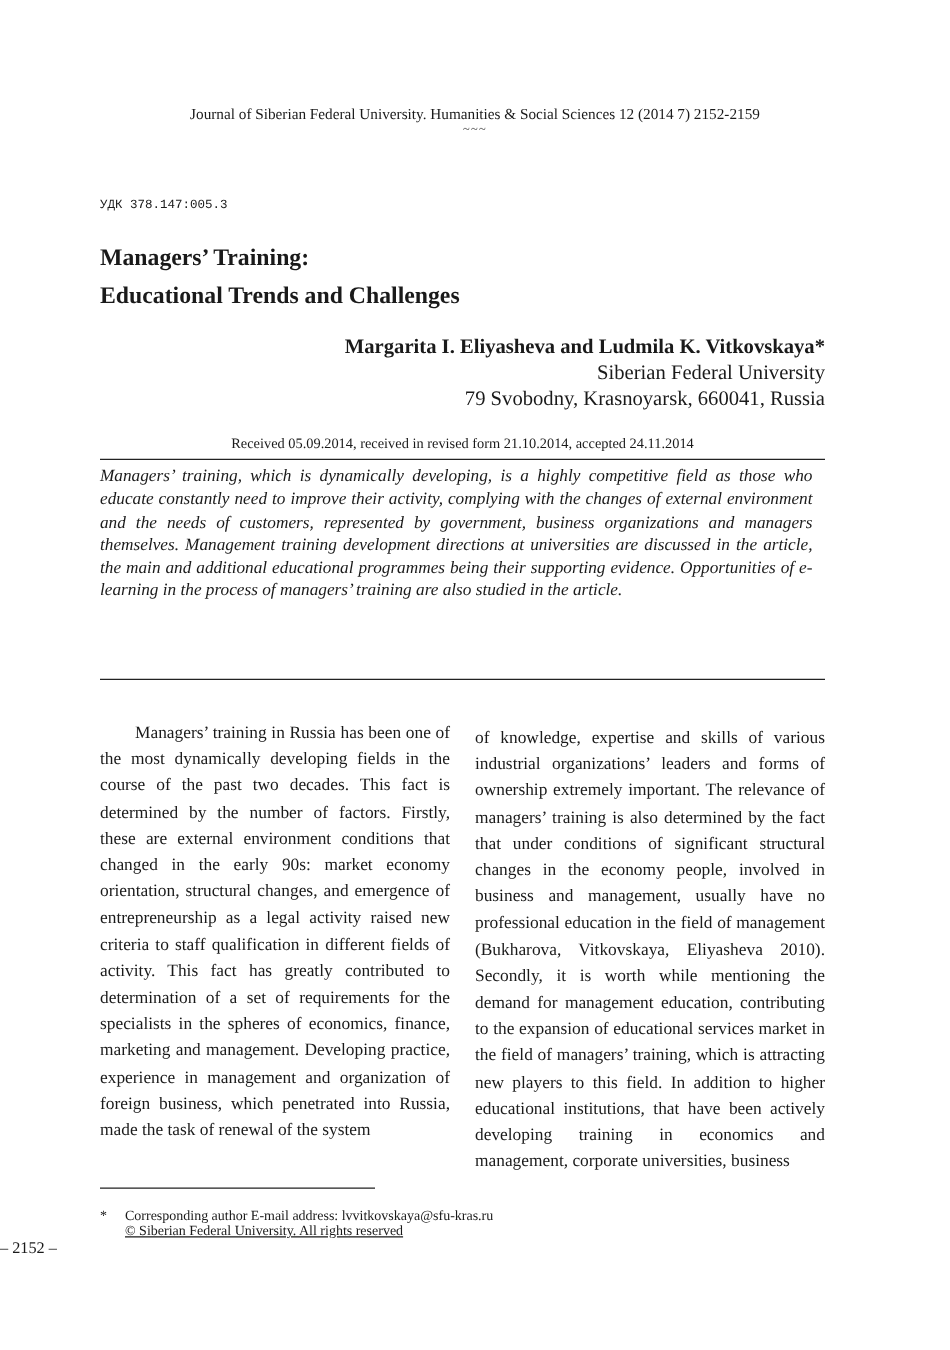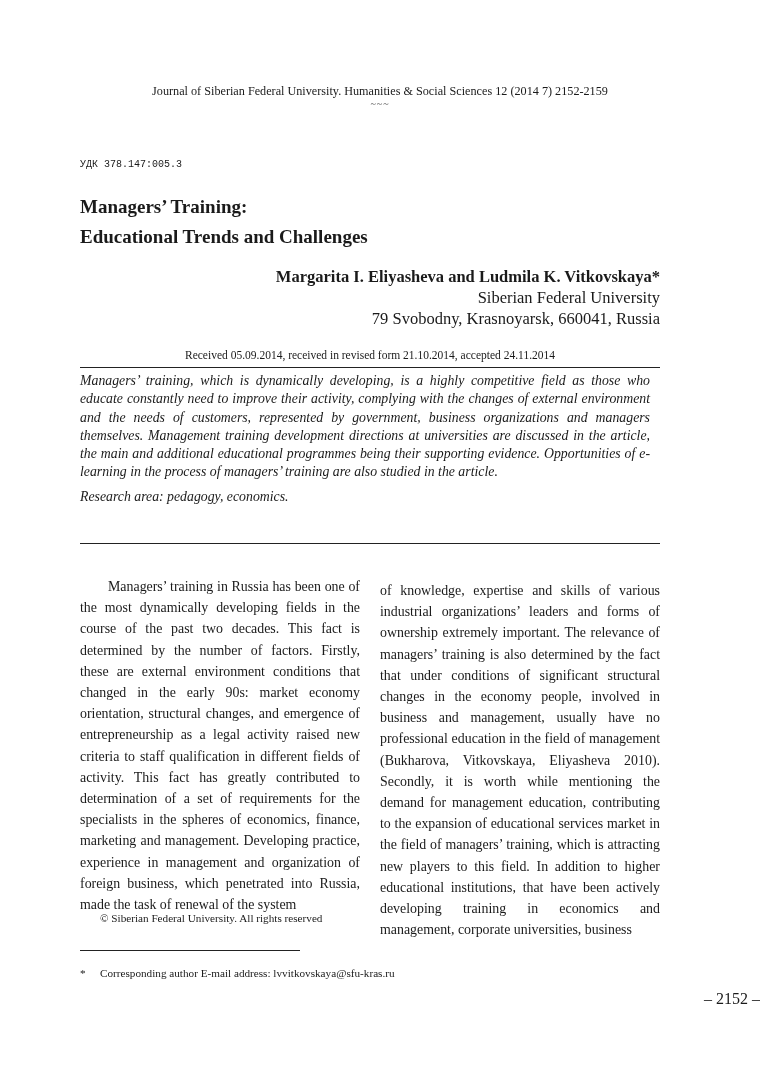--- a/index.html
+++ b/index.html
@@ -18,24 +18,24 @@
   .abstract { left: 80px; width: 580px; top: 372px; font-size: 13.8px; font-style: italic;
               line-height: 18.3px; text-align: justify; }
   .abstract p { margin: 0 10px 6px 0; }
   .col { width: 280px; font-size: 13.9px; line-height: 21.2px; text-align: justify; }
   .col1 { left: 80px; top: 576px; }
   .col2 { left: 380px; top: 580px; }
   .section-head { text-align: center; font-weight: bold; font-size: 13.5px; margin: 0 0 5px 0; }
   .col p { margin: 0; }
   .indent { text-indent: 28px; }
   .fn-rule { left: 80px; top: 950px; width: 220px; border-top: 1px solid #222; }
-  .fn1 { left: 100px; top: 912px; font-size: 11.2px; }
+  .fn1 { left: 100px; top: 979px; font-size: 11.2px; text-decoration: underline; }
   .fn2star { left: 80px; top: 967px; font-size: 11.2px; }
   .fn2 { left: 100px; top: 967px; font-size: 11.2px; }
-  .pageno { left: 0; width: 760px; top: 990px; text-align: right; font-size: 16px; }
+  .pageno { left: 0; width: 760px; top: 990px; text-align: left; font-size: 13px; }
 </style>
 </head>
 <body>
 
 <div class="abs journal">Journal of  Siberian Federal University.  Humanities &amp; Social Sciences 12 (2014 7) 2152-2159</div>
 <div class="abs tilde">~~~</div>
 
 <div class="abs udk">УДК 378.147:005.3</div>
 
 <div class="abs title1">Managers’ Training:</div>
@@ -45,21 +45,20 @@
 <div class="abs affil">
   <div>Siberian Federal University</div>
   <div>79 Svobodny, Krasnoyarsk, 660041, Russia</div>
 </div>
 
 <div class="abs received">Received 05.09.2014, received in revised form 21.10.2014, accepted 24.11.2014</div>
 <div class="abs rule" style="top:367px;"></div>
 
 <div class="abs abstract">
   <p>Managers’ training, which is dynamically developing, is a highly competitive field as those who educate constantly need to improve their activity, complying with the changes of external environment and the needs of customers, represented by government, business organizations and managers themselves. Management training development directions at universities are discussed in the article, the main and additional educational programmes being their supporting evidence. Opportunities of e-learning in the process of managers’ training are also studied in the article.</p>
-  <p>Research area: pedagogy, economics.</p>
 </div>
 <div class="abs rule" style="top:543px;"></div>
 
 <div class="abs col col1">
   <p class="indent">Managers’ training in Russia has been one of the most dynamically developing fields in the course of the past two decades. This fact is determined by the number of factors. Firstly, these are external environment conditions that changed in the early 90s: market economy orientation, structural changes, and emergence of entrepreneurship as a legal activity raised new criteria to staff qualification in different fields of activity. This fact has greatly contributed to determination of a set of requirements for the specialists in the spheres of economics, finance, marketing and management. Developing practice, experience in management and organization of foreign business, which penetrated into Russia, made the task of renewal of the system</p>
 </div>
 
 <div class="abs col col2">
   <p>of knowledge, expertise and skills of various industrial organizations’ leaders and forms of ownership extremely important. The relevance of managers’ training is also determined by the fact that under conditions of significant structural changes in the economy people, involved in business and management, usually have no professional education in the field of management (Bukharova, Vitkovskaya, Eliyasheva 2010). Secondly, it is worth while mentioning the demand for management education, contributing to the expansion of educational services market in the field of managers’ training, which is attracting new players to this field. In addition to higher educational institutions, that have been actively developing training in economics and management, corporate universities, business</p>
 </div>

